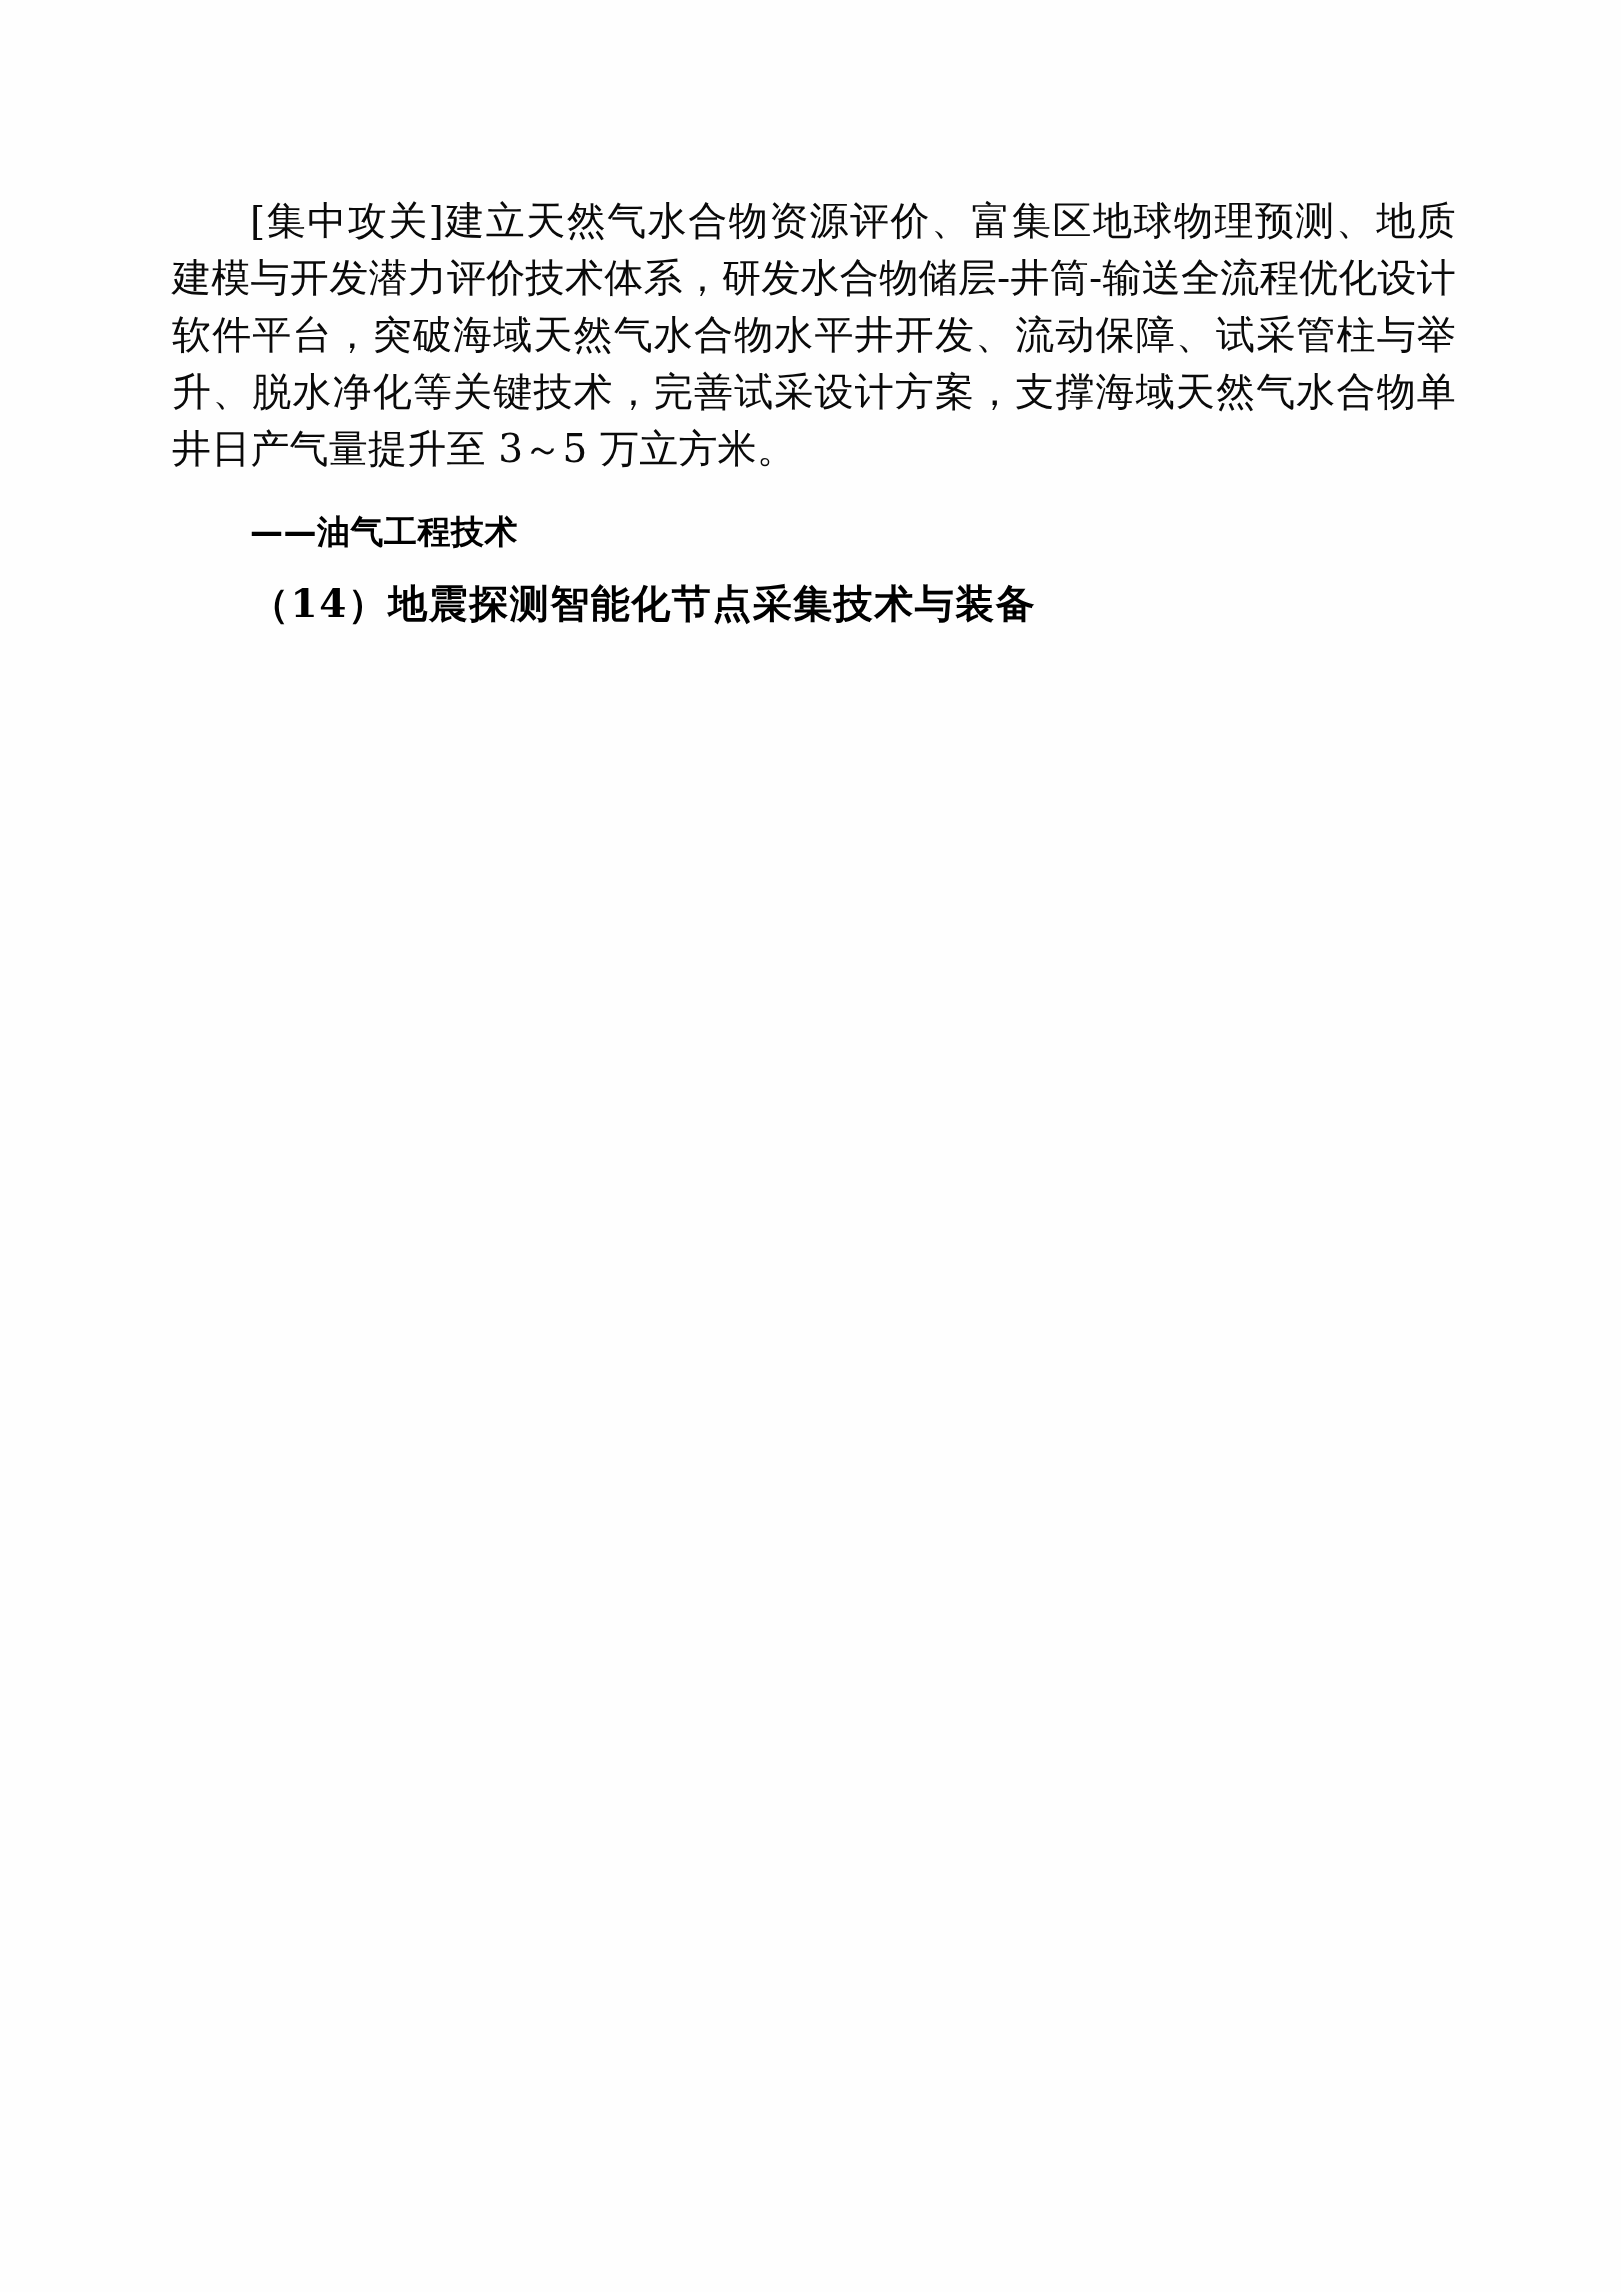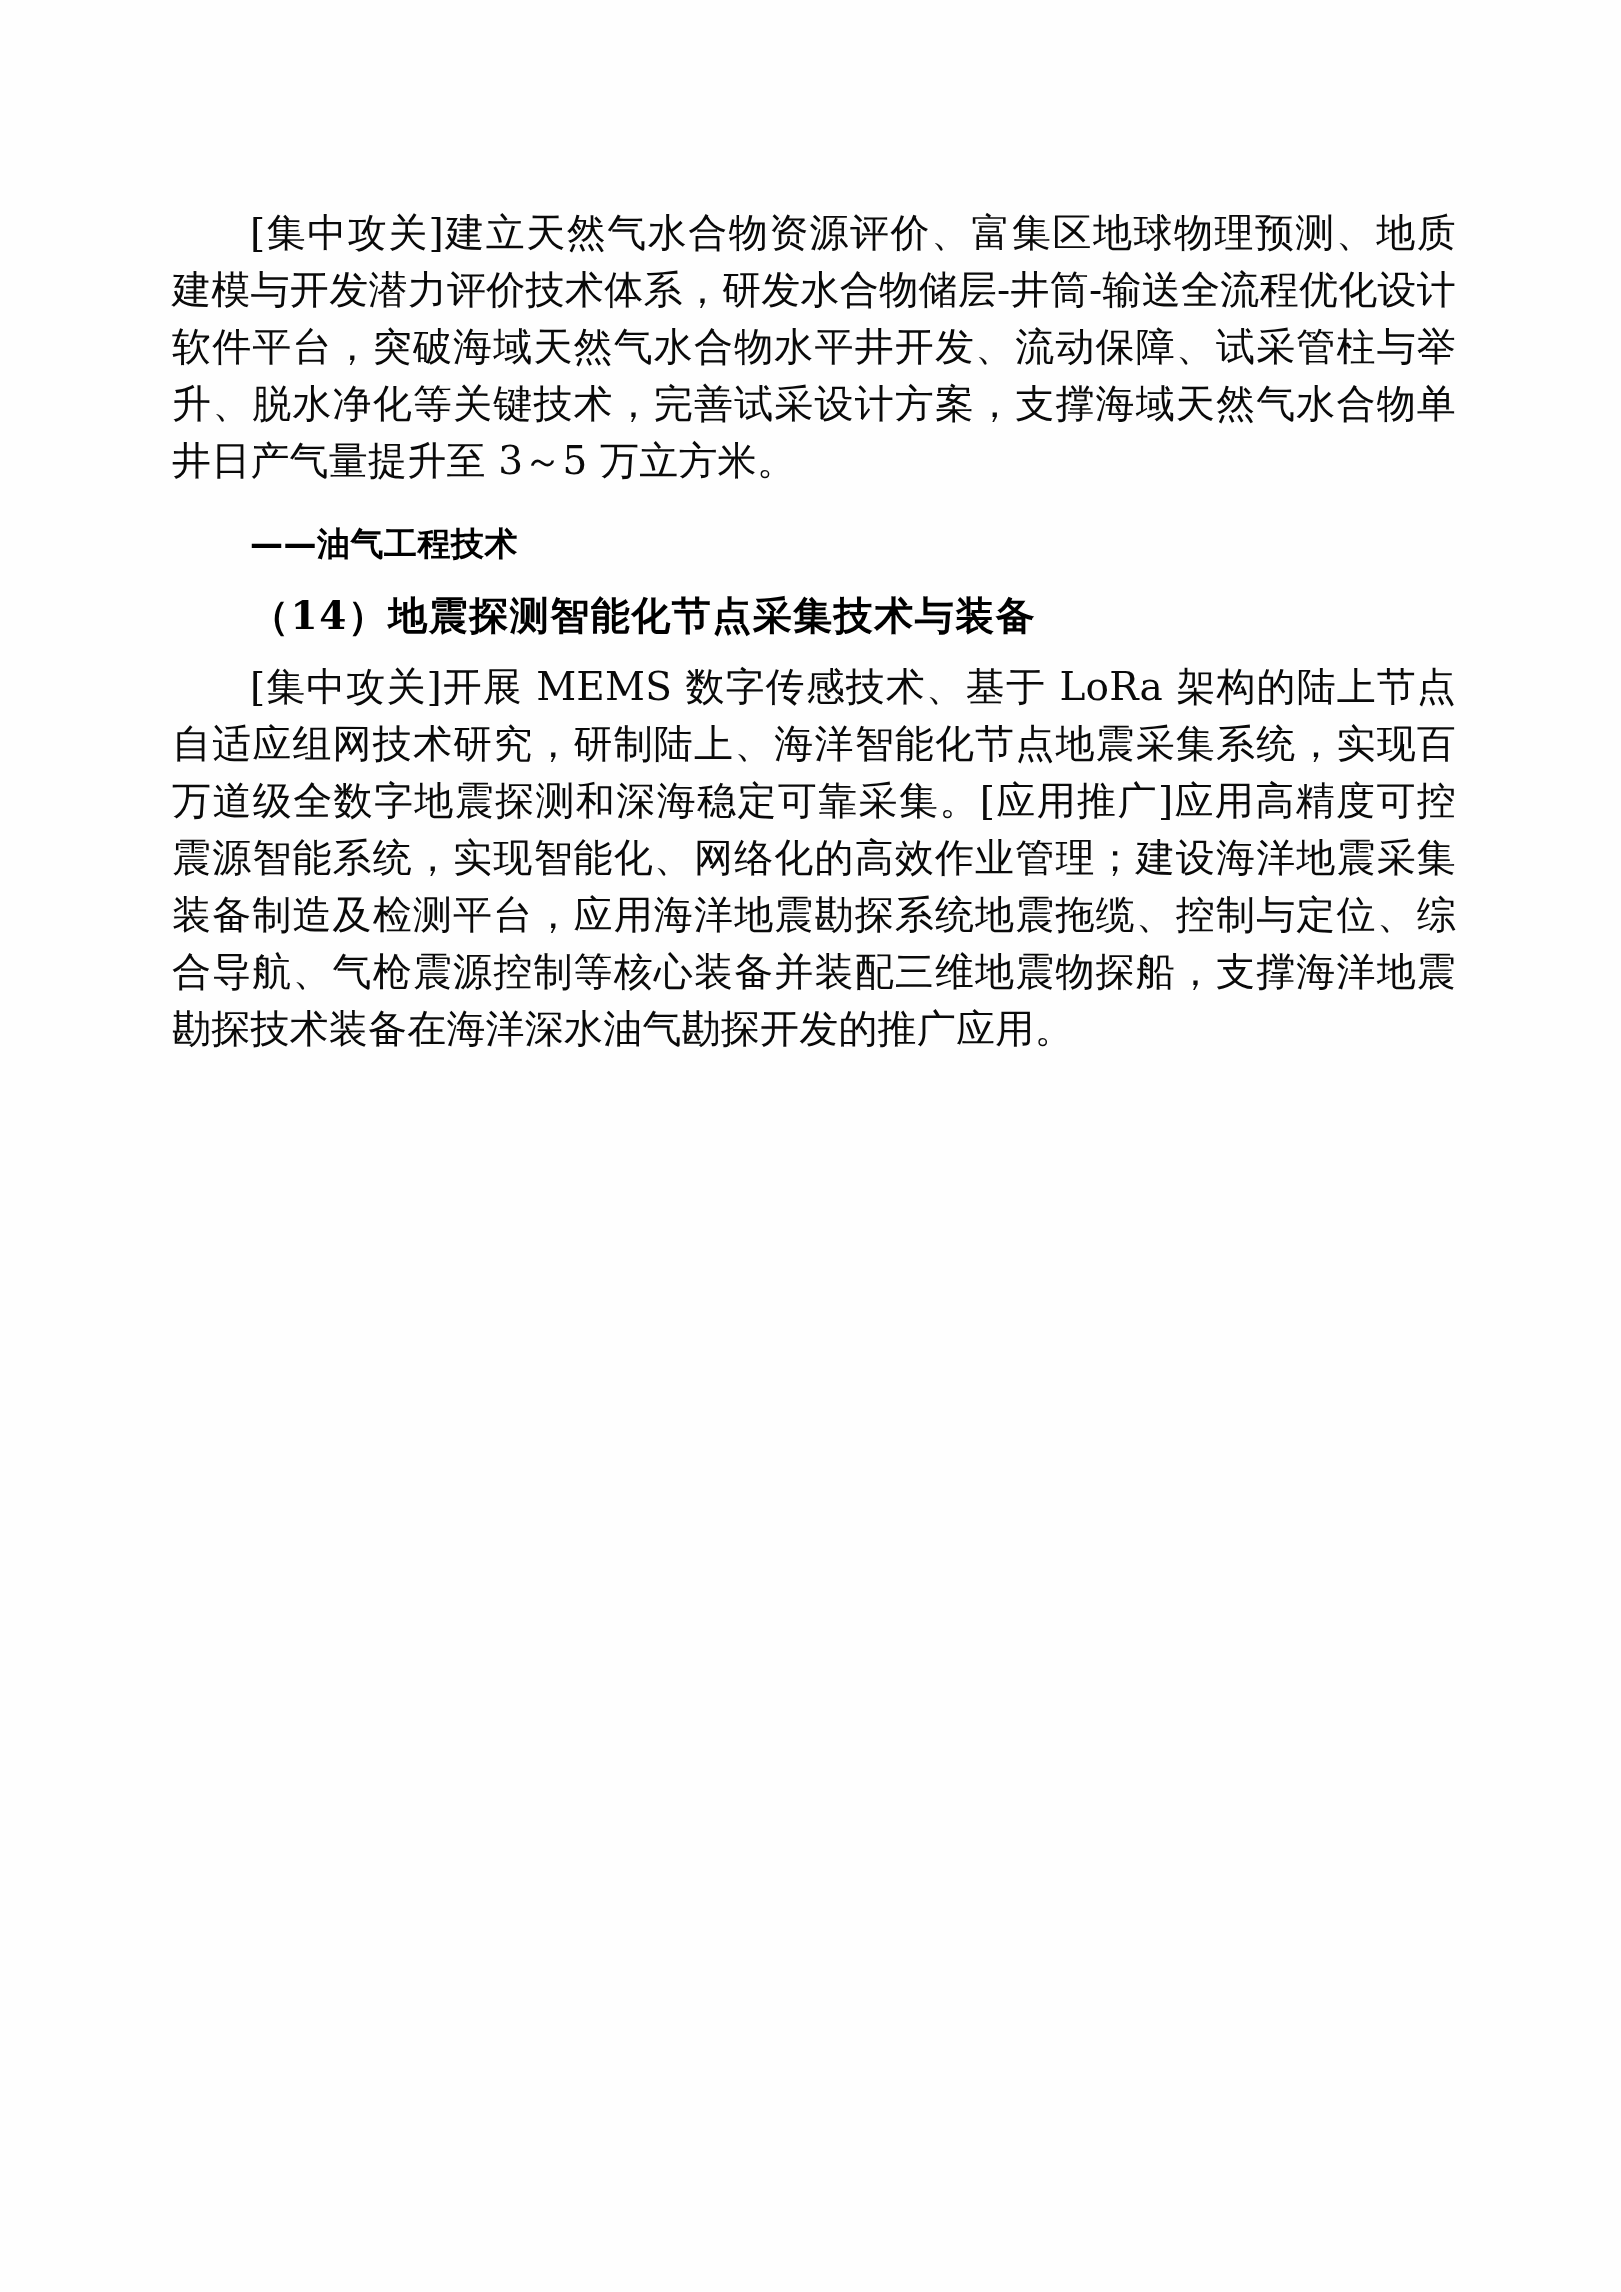--- a/index.html
+++ b/index.html
@@ -24,21 +24,21 @@
     width: 1284px;
   }
   
   .para {
     font-family: "DejaVu Serif", "Liberation Serif", serif;
     font-size: 39px;
     line-height: 57px;
     color: #0a0a0a;
     text-align: justify;
     text-justify: inter-ideograph;
-    margin: 12px 0 2px 0;
+    margin: 0 0 2px 0;
     letter-spacing: 0.2px;
   }
   .para .ind {
     display: inline-block;
     width: 78px;
   }
   
   .sec-heading {
     font-family: "DejaVu Sans", "Liberation Sans", sans-serif;
     font-size: 33px;
@@ -81,21 +81,20 @@
   <div class="content">
 
     <p class="para"><span class="ind"></span><span>[集中攻关]建立天然气水合物资源评价、富集区地球物理预测、地质建模与开发潜力评价技术体系，研发水合物储层-井筒-输送全流程优化设计软件平台，突破海域天然气水合物水平井开发、流动保障、试采管柱与举升、脱水净化等关键技术，完善试采设计方案，支撑海域天然气水合物单井日产气量提升至 3～5 万立方米。</span></p>
 
     <div class="spacer-sm"></div>
 
     <h2 class="sec-heading">——油气工程技术</h2>
 
     <h3 class="item-heading">（14）地震探测智能化节点采集技术与装备</h3>
 
-    <p class="para"><span class="ind"></span><span>[集中攻关]开展 MEMS 数字传感技术、基于 LoRa 架构的陆上节点自适应组网技术研究，研制陆上、海洋智能化节点地震采集系统，实现百万道级全数字地震探测和深海稳定可靠采集。[应用推广]应用高精度可控震源智能系统，实现智能化、网络化的高效作业管理；建设海洋地震采集装备制造及检测平台，应用海洋地震勘探系统地震拖缆、控制与定位、综合导航、气枪震源控制等核心装备并装配三维地震物探船，支撑海洋地震勘探技术装备在海洋深水油气勘探开发的推广应用。</span></p>
 
     <div class="spacer-sm"></div>
 
 
 
   </div>
 
 
 </div>
 

